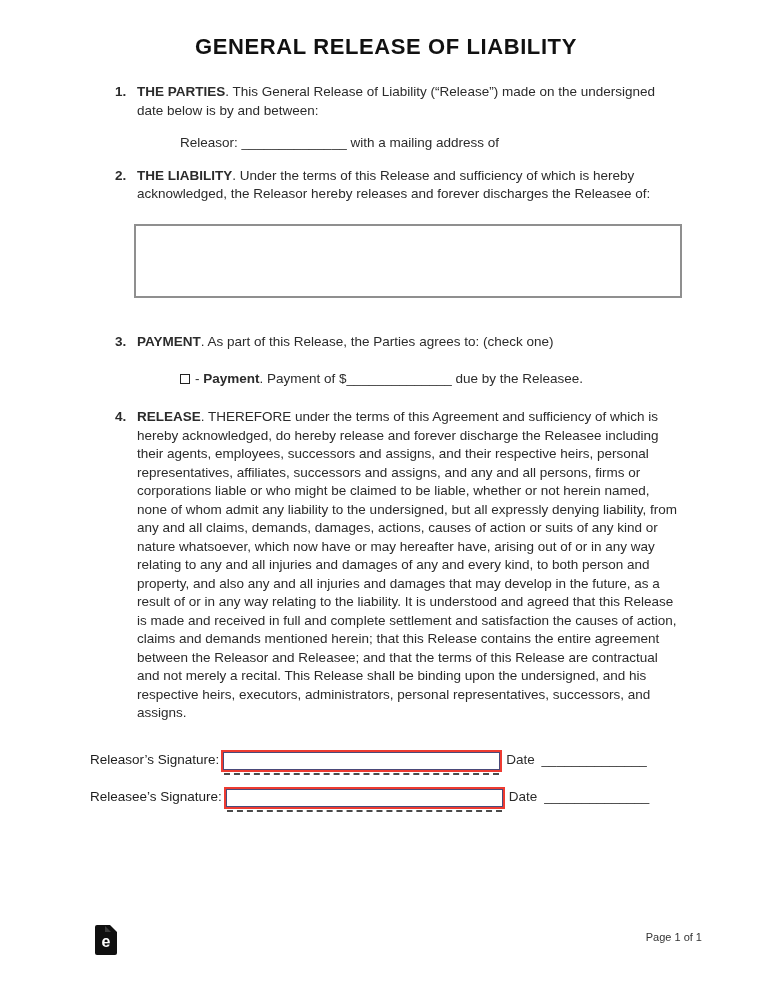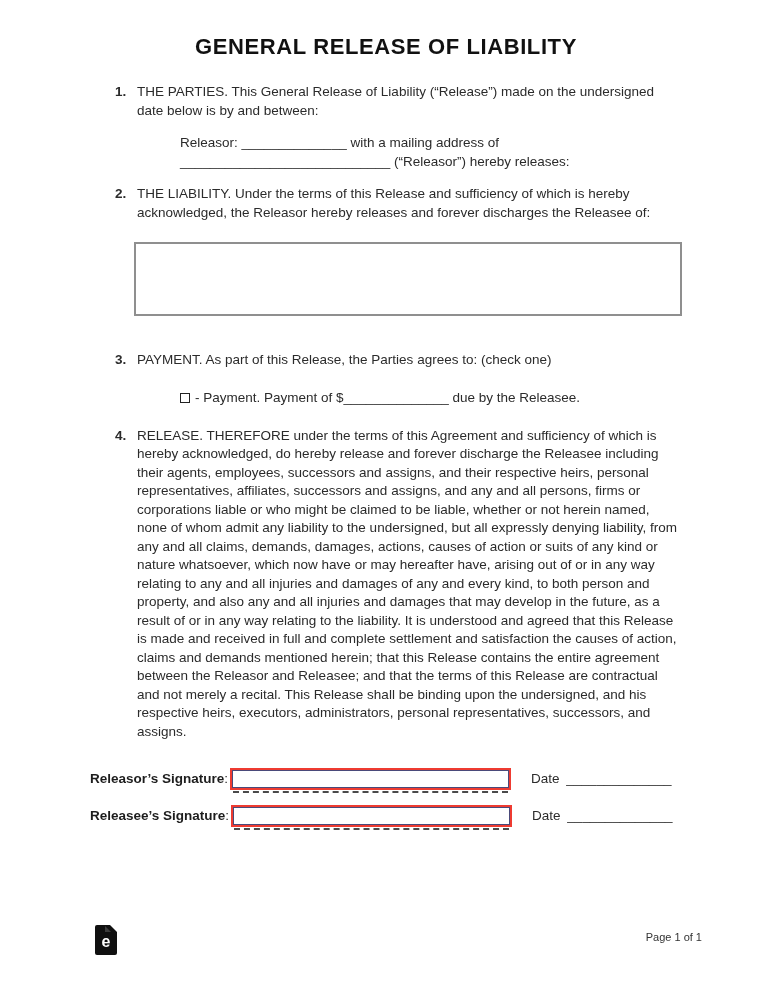--- a/index.html
+++ b/index.html
@@ -22,21 +22,21 @@
     font-size: 22px;
     line-height: 26px;
     font-weight: bold;
     letter-spacing: 0.6px;
     color: #111111;
     margin: 0 0 23px 0;
   }
   .section { display: flex; margin: 0 0 14px 25px; }
   .num { flex: none; width: 22px; font-weight: bold; }
   .sec-body { flex: 1; }
-  .b { font-weight: normal; }
+  .b { font-weight: bold; }
   .u { }
   .indent-block { margin: 14px 0 0 43px; }
   .liability-box {
     width: 548px;
     height: 74px;
     border: 2px solid #8f8f8f;
     background: #ffffff;
     margin: 20px 0 21px -3px;
   }
   .payment-options { margin: 17px 0 4px 43px; line-height: 22px; }
@@ -44,39 +44,39 @@
     display: inline-block;
     width: 10px; height: 10px;
     border: 1.5px solid #222222;
     margin-right: 5px;
     vertical-align: -1px;
     background: #ffffff;
     cursor: pointer;
   }
   .release-para { margin-bottom: 26px; }
   .sig-row { display: flex; align-items: center; margin: 0 0 13px 0; height: 24px; }
-  .sig-label { font-weight: bold; color: #1d1d1d; }
+  .sig-label { font-weight: normal; color: #1d1d1d; }
   .sig-colon { margin-right: 2px; }
   .sig-field { position: relative; flex: none; width: 281px; height: 22px; }
   .sig-underline {
     position: absolute; left: 3px; right: 3px; bottom: -3px;
     border-bottom: 2px dashed #4a4a4a;
   }
   .sig-input {
     position: relative;
     width: 100%; height: 100%;
     border: 2px solid #ee3b31;
     box-shadow: inset 0 0 0 1px #4a4a7a;
     background: #ffffff;
     outline: none;
     padding: 0 4px;
     font-family: "Liberation Sans", sans-serif;
     font-size: 13px;
   }
-  .date-label { margin-left: 20px; word-spacing: 3px; color: #2b2b2b; }
+  .date-label { margin-left: 4px; word-spacing: 3px; color: #2b2b2b; }
   .footer-logo {
     position: absolute; left: 95px; bottom: 39px;
     width: 22px; height: 30px;
     background: #101010;
     border-radius: 2px;
     display: flex; align-items: center; justify-content: center;
   }
   .footer-logo::before {
     content: "";
     position: absolute; top: 0; right: 0;
@@ -109,21 +109,20 @@
 <div class="page">
 
   <h1 class="doc-title">GENERAL RELEASE OF LIABILITY</h1>
 
   <div class="section">
     <span class="num">1.</span>
     <div class="sec-body">
       <span class="b">THE PARTIES</span><span>. This General Release of Liability (“Release”) made on the undersigned date below is by and between:</span>
       <div class="indent-block">
         <span class="u">Releasor</span><span>: ______________ with a mailing address of</span><br>
-        <span>____________________________ (“Releasor”) hereby releases:</span>
       </div>
     </div>
   </div>
 
   <div class="section">
     <span class="num">2.</span>
     <div class="sec-body">
       <span class="b">THE LIABILITY</span><span>. Under the terms of this Release and sufficiency of which is hereby acknowledged, the Releasor hereby releases and forever discharges the Releasee of:</span>
       <div class="liability-box" role="textbox"></div>
     </div>

